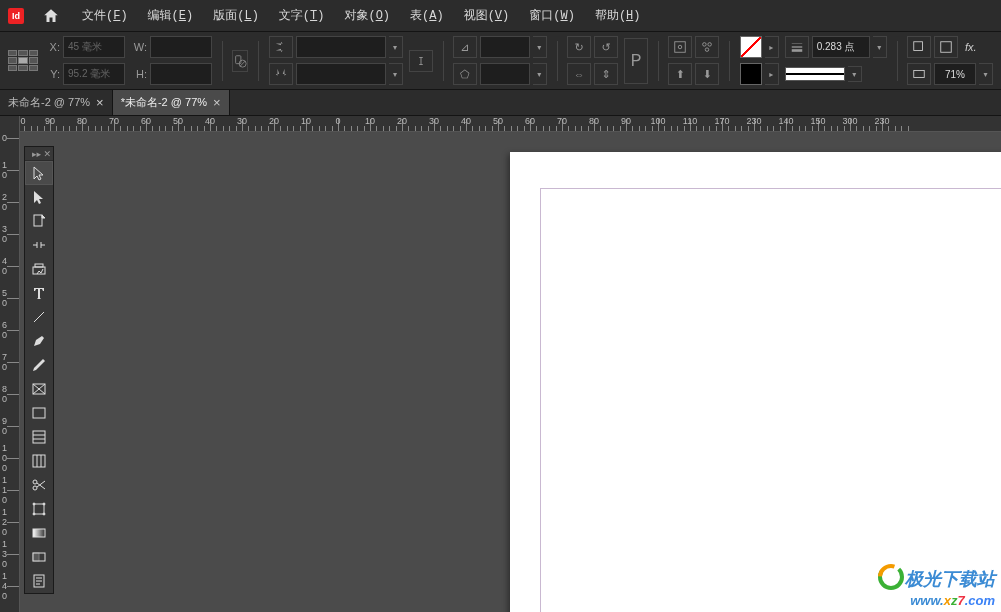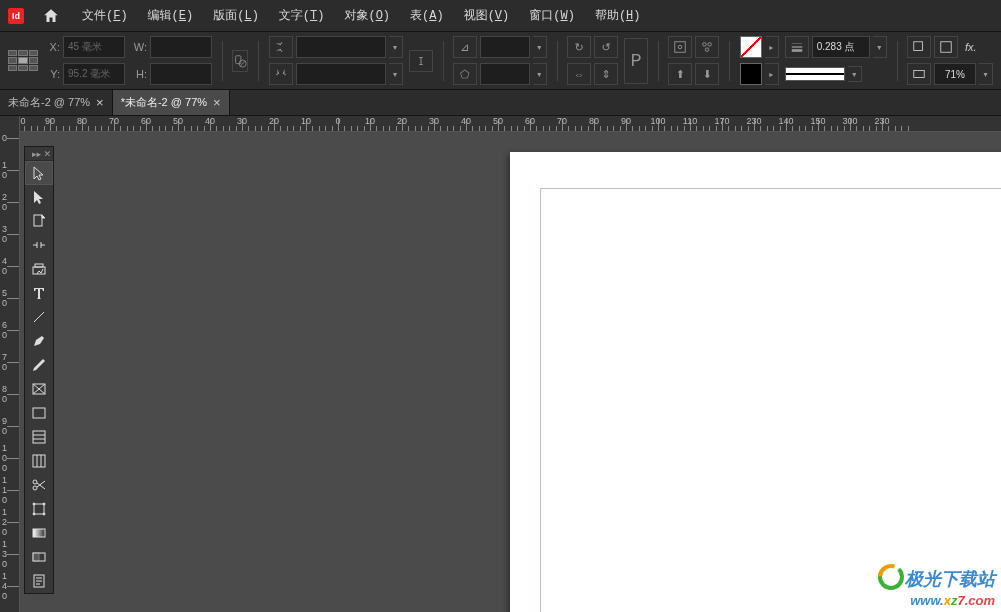--- a/index.html
+++ b/index.html
@@ -61,21 +61,21 @@
 
 .canvas-area { position: absolute; top: 132px; left: 20px; right: 0; bottom: 0; background: #4b4b4b; overflow: hidden; }
 .page { position: absolute; left: 490px; top: 20px; width: 600px; height: 800px; background: #fff; box-shadow: -2px 2px 6px rgba(0,0,0,0.4); }
 .page-margin { position: absolute; left: 30px; top: 36px; right: -50px; bottom: -300px; border: 1px solid #c9b8d1; }
 
 
 .watermark { position: absolute; right: 6px; bottom: 4px; text-align: right; pointer-events: none; }
 .watermark .logo-circ { display: inline-flex; align-items: flex-end; }
 .watermark .wm-txt { font-size: 18px; font-weight: bold; font-style: italic; color: #3b8bd4; text-shadow: 1px 1px 1px #fff; }
 .watermark .wm-url { font-size: 13px; font-style: italic; font-weight: bold; }
-.wm-url .w{color:#3b8bd4}.wm-url .x{color:#f49b00}.wm-url .z{color:#3bb135}.wm-url .c{color:#e34}.wm-url .d{color:#ef4444}
+.wm-url .w{color:#3b8bd4}.wm-url .x{color:#f49b00}.wm-url .z{color:#3bb135}.wm-url .c{color:#e34}.wm-url .d{color:#3b82f6}
 
 .icon-svg { width: 14px; height: 14px; }
 </style>
 </head>
 <body>
 
 <div class="menubar">
   <div class="app-icon">Id</div>
   <svg class="home-icon" viewBox="0 0 24 24" fill="#ddd">
       <path d="M12 3l9 8h-3v9h-4v-6h-4v6H6v-9H3z"></path>

